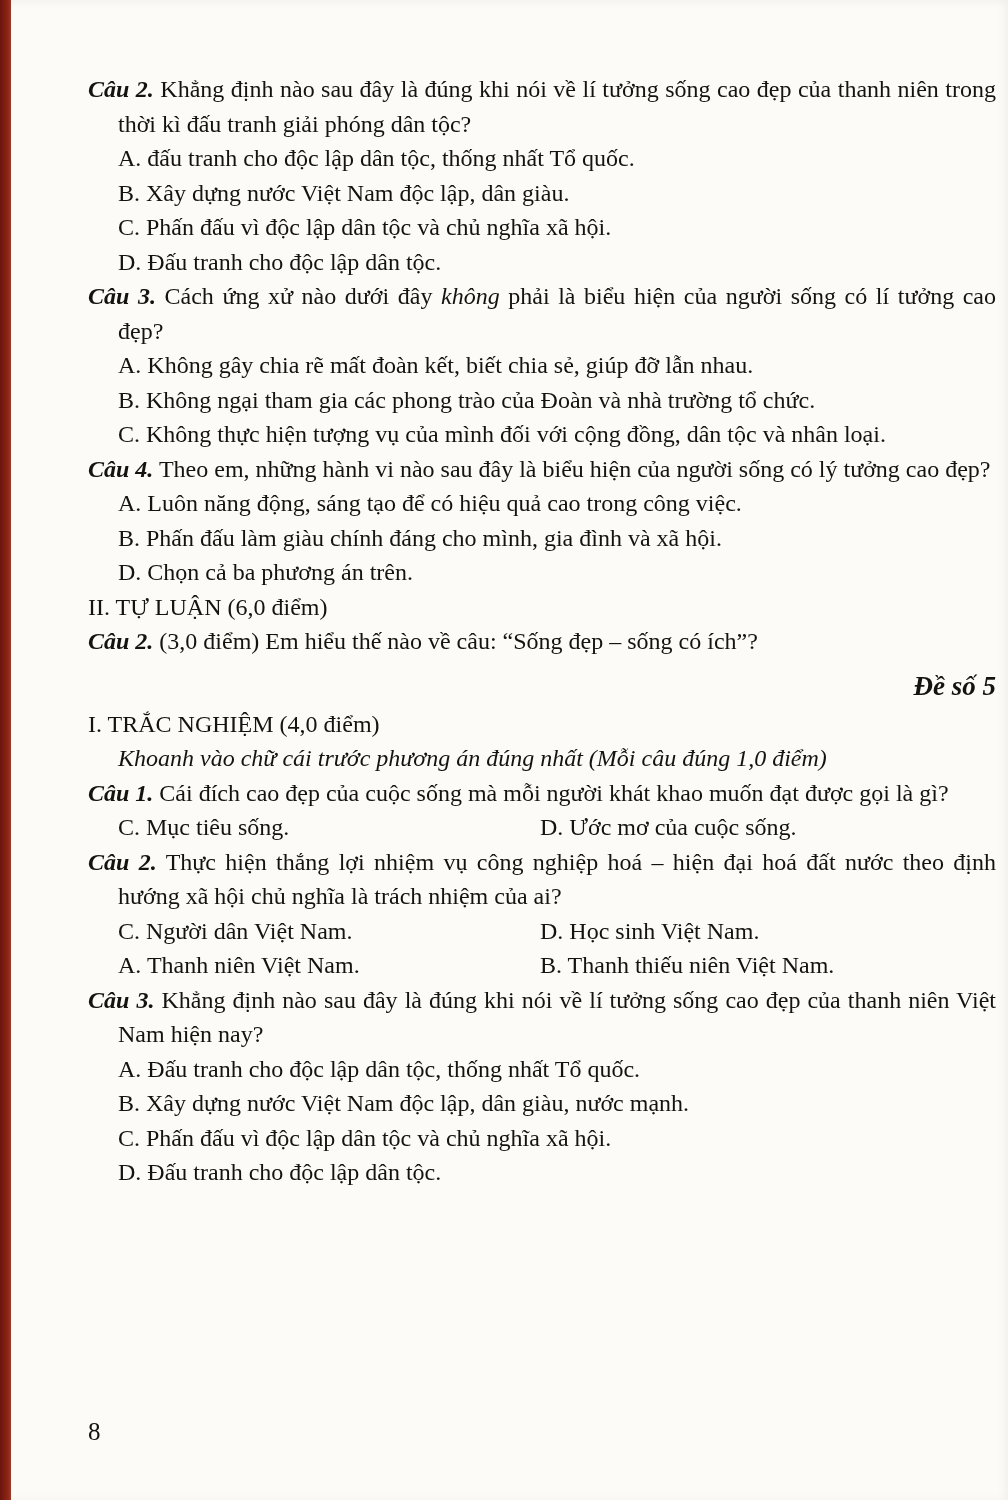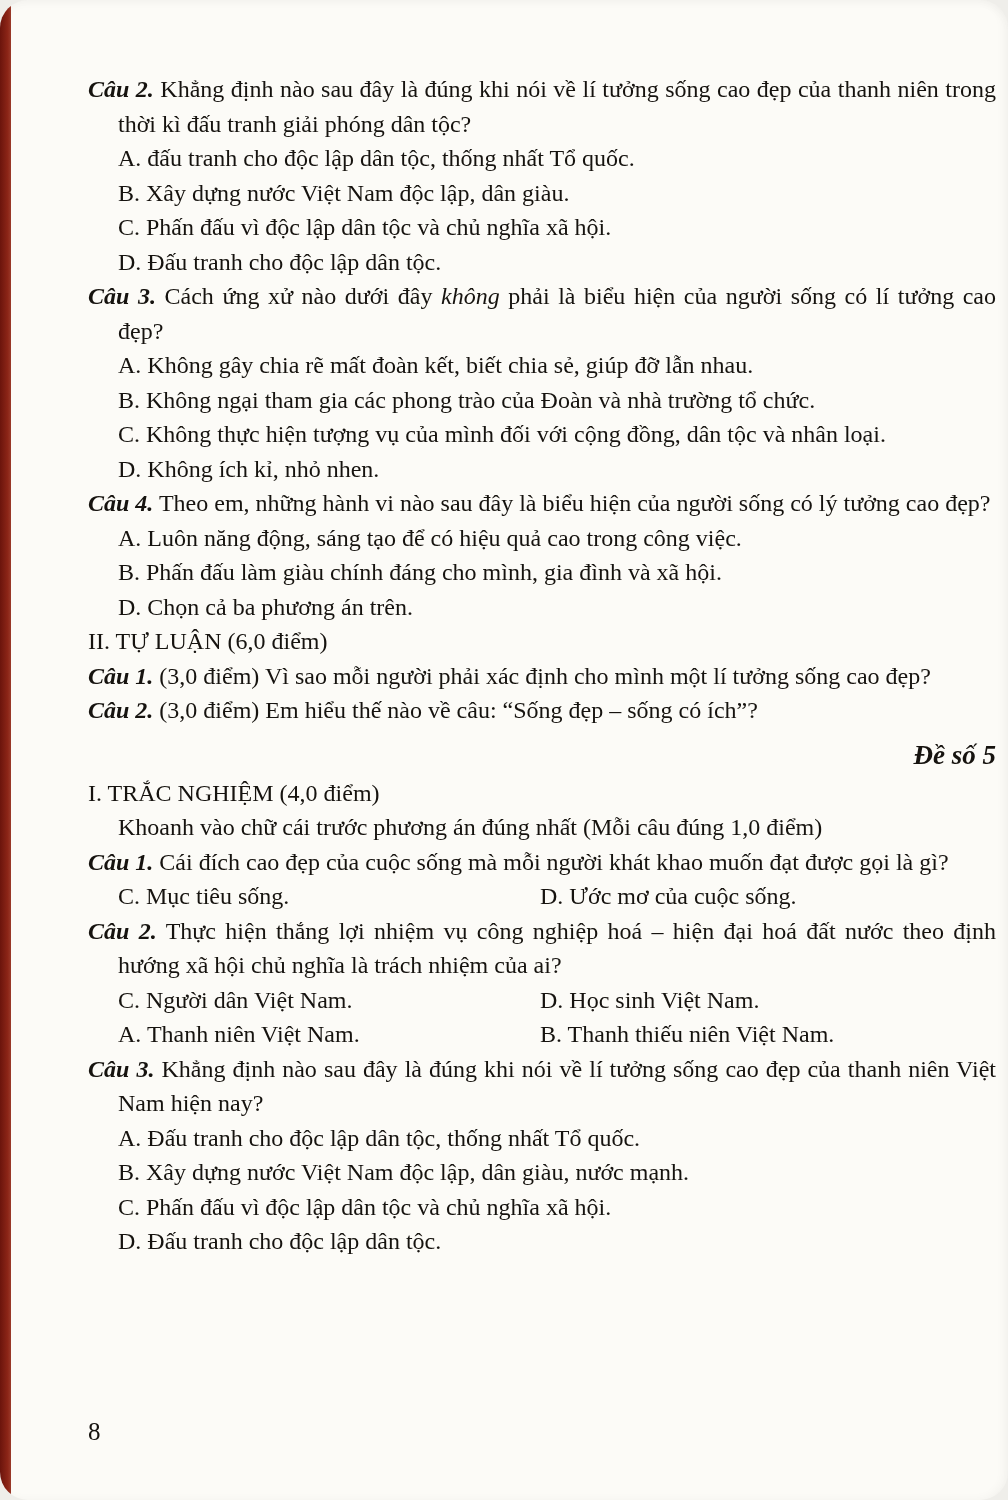--- a/index.html
+++ b/index.html
@@ -3,35 +3,34 @@
 <meta charset="utf-8">
 <style>
   *{box-sizing:border-box}
   html,body{margin:0;padding:0}
   body{width:1008px;background:#efeeea}
   .page{
     position:relative;width:1008px;height:1500px;margin:0 auto;
     background:#fcfbf7;color:#16130f;overflow:hidden;
     font-family:"Liberation Serif","DejaVu Serif",serif;
     box-shadow:inset -4px 0 10px rgba(0,0,0,0.035), inset 0 4px 8px rgba(0,0,0,0.02);
-    border-radius:28px;
   }
   .spine{position:absolute;left:0;top:0;width:11px;height:1500px;
     background:linear-gradient(90deg,#6b140c,#8c2517 70%,#9a3a2a)}
   .content{position:absolute;left:88px;top:72px;width:908px;
     font-size:24px;line-height:34.5px}
   p{margin:0}
   .q{text-align:justify;padding-left:30px;text-indent:-30px}
   .qlabel{font-weight:700;font-style:italic}
   .opt{margin-left:30px}
   .em{font-style:italic}
   .hb{font-weight:400}
   .title{margin:8px 0 2px;text-align:right;font-weight:700;font-style:italic;
     font-size:27px;line-height:38px}
-  .instruction{margin-left:30px}
+  .instruction{font-style:italic;margin-left:30px}
   .optrow{display:flex;margin-left:30px}
   .optrow .c1{flex:0 0 422px;width:422px}
   .optrow .c2{flex:1}
   .pageno{position:absolute;left:88px;top:1418px;font-size:25px}
 </style>
 </head>
 <body>
 
 <div class="page">
   <div class="spine"></div>
@@ -41,30 +40,28 @@
     <p class="q"><span class="qlabel">Câu 2.</span> <span>Khẳng định nào sau đây là đúng khi nói về lí tưởng sống cao đẹp của thanh niên trong thời kì đấu tranh giải phóng dân tộc?</span></p>
     <p class="opt">A. đấu tranh cho độc lập dân tộc, thống nhất Tổ quốc.</p>
     <p class="opt">B. Xây dựng nước Việt Nam độc lập, dân giàu.</p>
     <p class="opt">C. Phấn đấu vì độc lập dân tộc và chủ nghĩa xã hội.</p>
     <p class="opt">D. Đấu tranh cho độc lập dân tộc.</p>
 
     <p class="q"><span class="qlabel">Câu 3.</span> <span>Cách ứng xử nào dưới đây </span><span class="em">không</span><span> phải là biểu hiện của người sống có lí tưởng cao đẹp?</span></p>
     <p class="opt">A. Không gây chia rẽ mất đoàn kết, biết chia sẻ, giúp đỡ lẫn nhau.</p>
     <p class="opt">B. Không ngại tham gia các phong trào của Đoàn và nhà trường tổ chức.</p>
     <p class="opt">C. Không thực hiện tượng vụ của mình đối với cộng đồng, dân tộc và nhân loại.</p>
-    <p class="opt">D. Không ích kỉ, nhỏ nhen.</p>
 
     <p class="q"><span class="qlabel">Câu 4.</span> <span>Theo em, những hành vi nào sau đây là biểu hiện của người sống có lý tưởng cao đẹp?</span></p>
     <p class="opt">A. Luôn năng động, sáng tạo để có hiệu quả cao trong công việc.</p>
     <p class="opt">B. Phấn đấu làm giàu chính đáng cho mình, gia đình và xã hội.</p>
     <p class="opt">D. Chọn cả ba phương án trên.</p>
 
     <p class="heading"><span class="hb">II. TỰ LUẬN</span><span> (6,0 điểm)</span></p>
 
-    <p class="q"><span class="qlabel">Câu 1.</span> <span>(3,0 điểm) Vì sao mỗi người phải xác định cho mình một lí tưởng sống cao đẹp?</span></p>
     <p class="q"><span class="qlabel">Câu 2.</span> <span>(3,0 điểm) Em hiểu thế nào về câu: “Sống đẹp – sống có ích”?</span></p>
 
     <h2 class="title">Đề số 5</h2>
 
     <p class="heading"><span class="hb">I. TRẮC NGHIỆM</span><span> (4,0 điểm)</span></p>
     <p class="instruction">Khoanh vào chữ cái trước phương án đúng nhất (Mỗi câu đúng 1,0 điểm)</p>
 
     <p class="q"><span class="qlabel">Câu 1.</span> <span>Cái đích cao đẹp của cuộc sống mà mỗi người khát khao muốn đạt được gọi là gì?</span></p>
     <div class="optrow">
       <p class="c1">C. Mục tiêu sống.</p>

